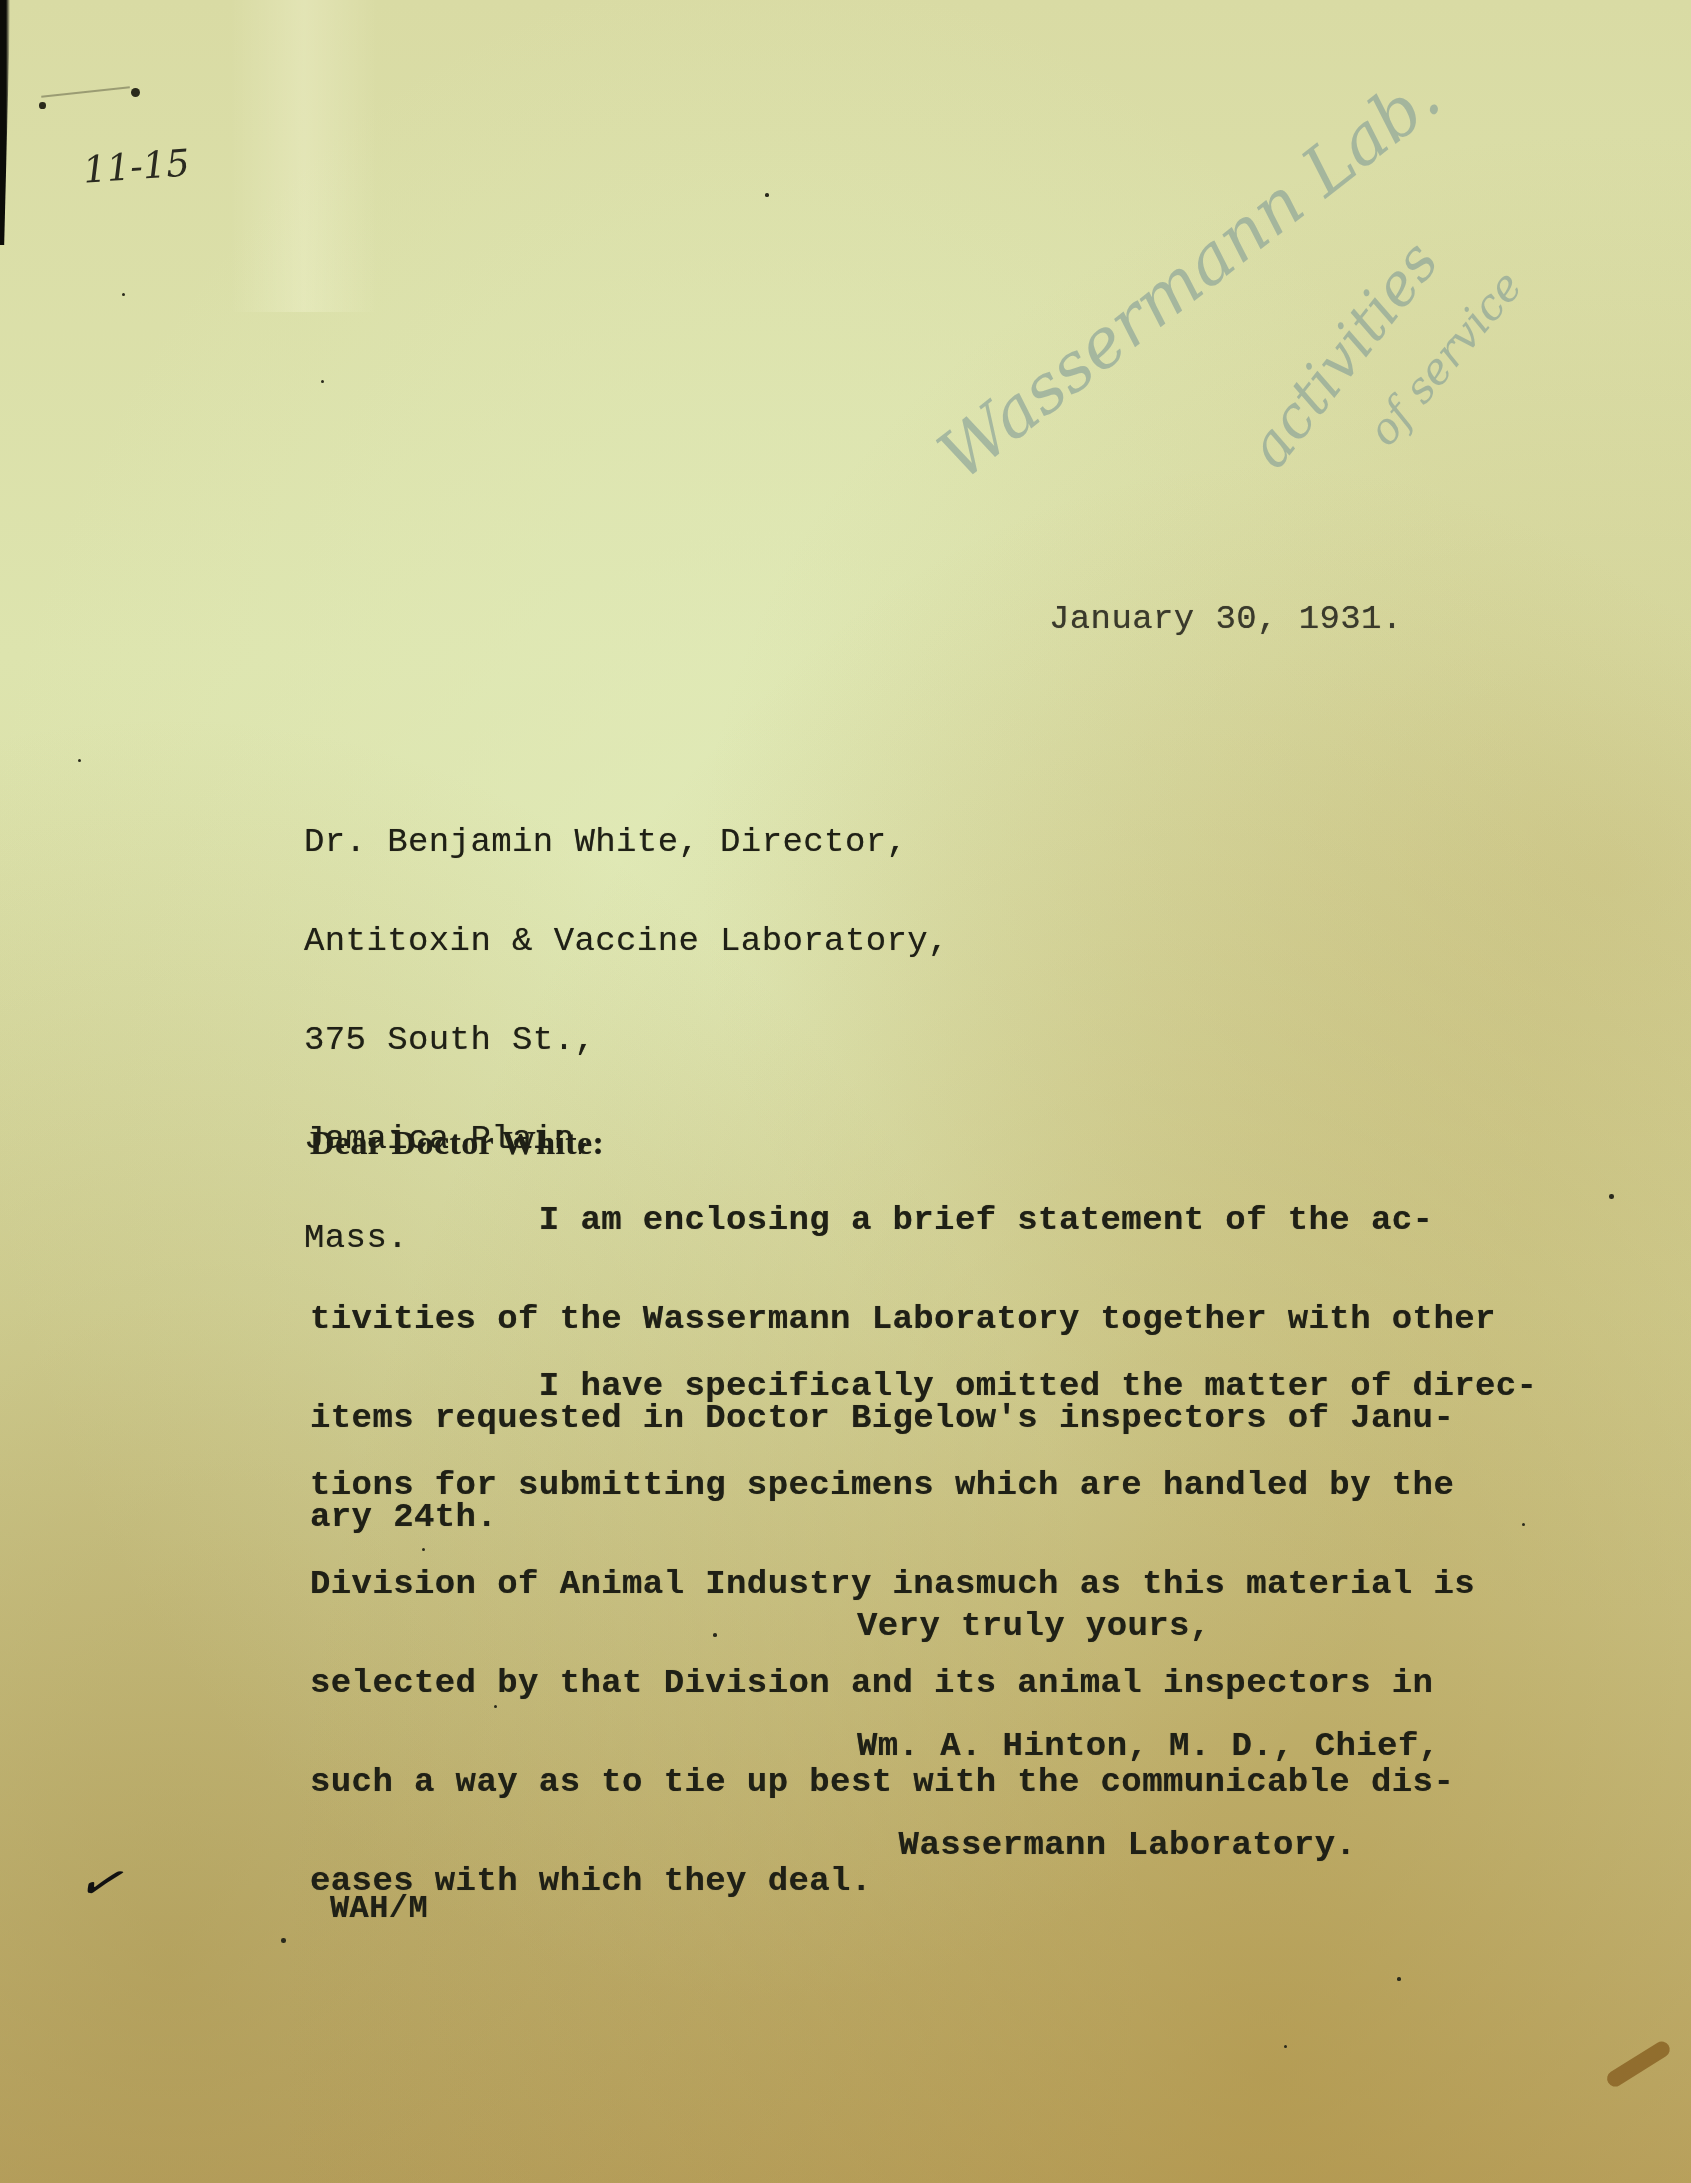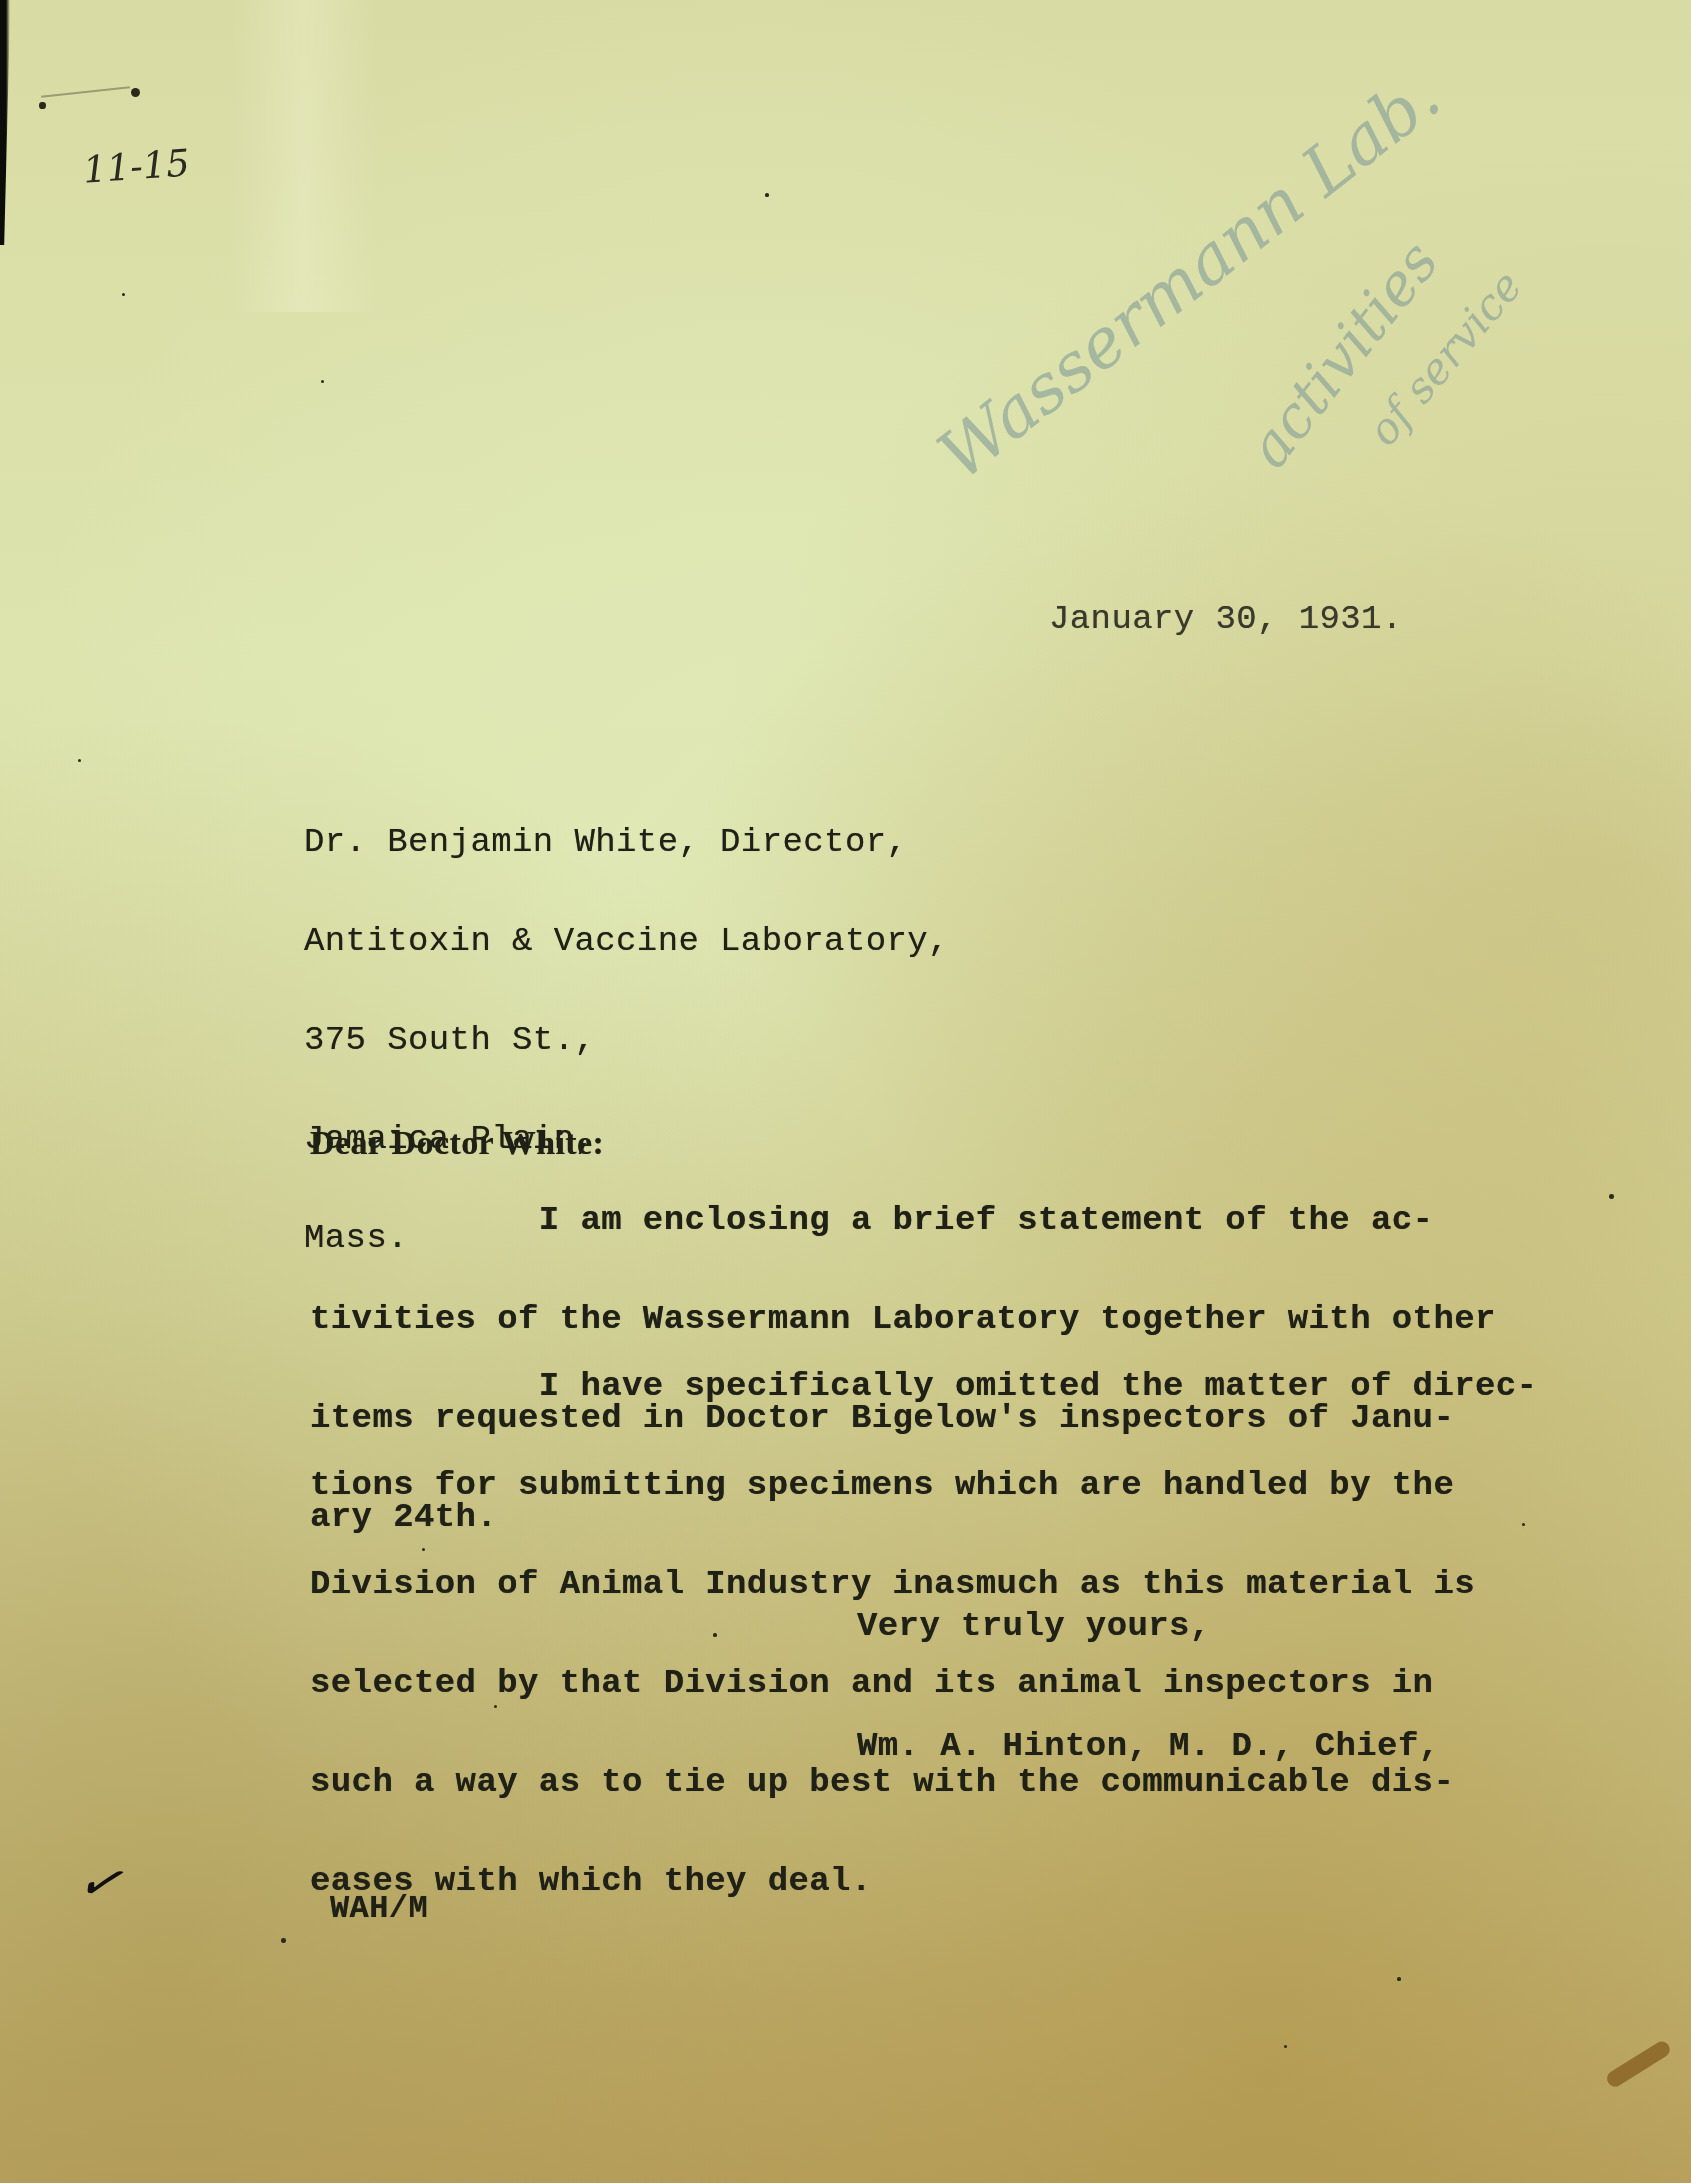--- a/index.html
+++ b/index.html
@@ -162,20 +162,21 @@
     <span class="line">Division of Animal Industry inasmuch as this material is</span>
     <span class="line">selected by that Division and its animal inspectors in</span>
     <span class="line">such a way as to tie up best with the communicable dis-</span>
     <span class="line">eases with which they deal.</span>
   </div>
 
   <div class="typed bold-typed" style="left:857px;top:1610px;">Very truly yours,</div>
 
   <div class="typed bold-typed" style="left:857px;top:1664px;">
     <span class="line">Wm. A. Hinton, M. D., Chief,</span>
+    <span class="line">  Wassermann Laboratory.</span>
   </div>
 
   <div class="typed bold-typed" style="left:330px;top:1892px;font-size:32px;">WAH/M</div>
 
   <div class="hand-note" style="left:78px;top:1852px;font-size:52px;transform:rotate(12deg);color:#111;">✓</div>
 
   <div class="stain-stroke"></div>
 </div>
 
 

